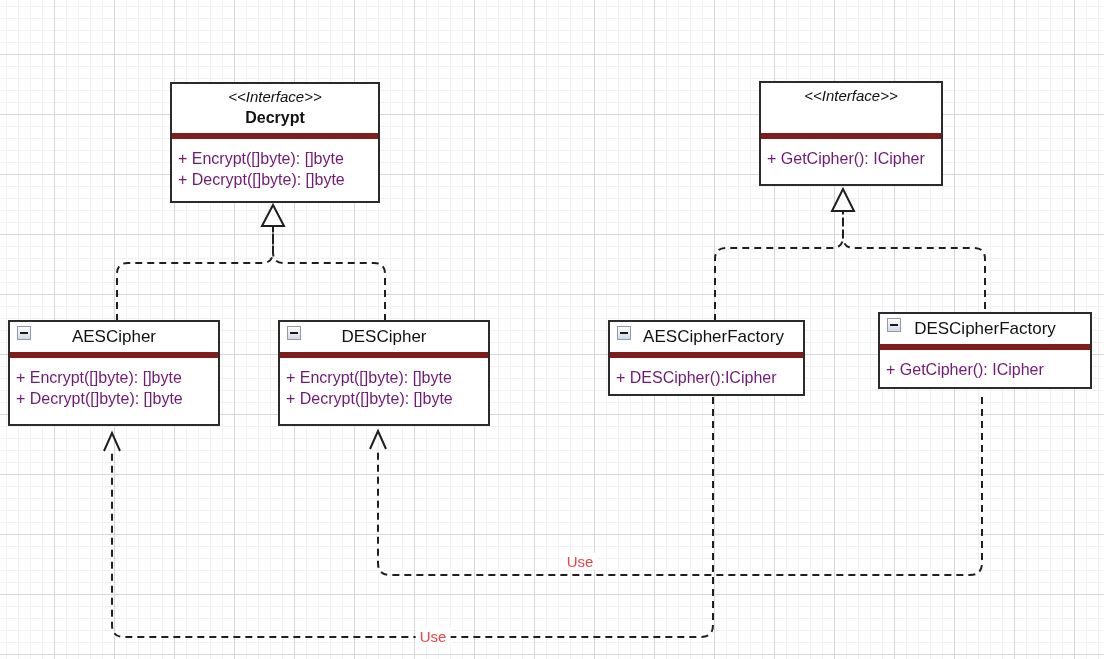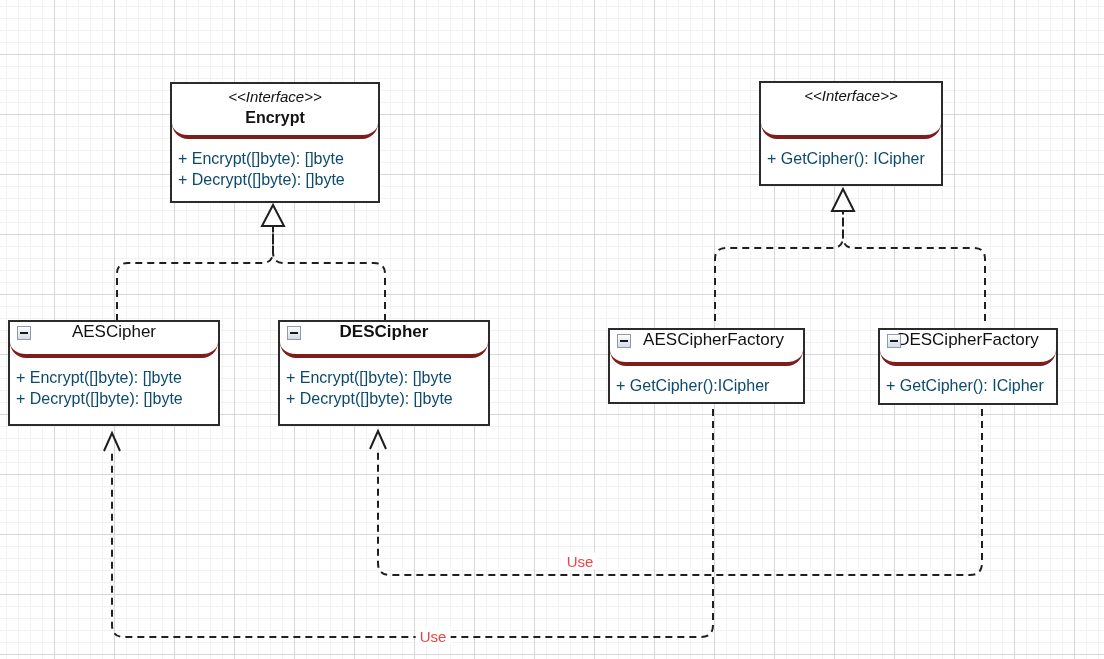--- a/index.html
+++ b/index.html
@@ -29,33 +29,32 @@
 
   .uml-box {
     position: absolute;
     background: #ffffff;
     border: 2px solid #2b2b2b;
     z-index: 2;
   }
 
   .uml-header {
     position: relative;
-    border-bottom: 4px solid #7f1d1d;
+    border-bottom: 6px solid #7f1d1d;
     text-align: center;
     color: #111;
-    border-radius: 16px;
   }
 
   .iface-header { padding-top: 3px; }
   .iface-stereotype { font-style: italic; font-size: 15px; line-height: 20px; }
   .iface-name { font-weight: bold; font-size: 16px; line-height: 21px; }
 
   .class-header {
     display: flex;
-    align-items: flex-start;
+    align-items: center;
     justify-content: center;
     font-size: 17px;
     color: #111;
   }
 
   .collapse-icon {
     position: absolute;
     left: 7px; top: 4px;
     width: 14px; height: 14px;
     border: 1px solid #8e9baf;
@@ -66,21 +65,21 @@
   }
   .collapse-icon .minus-bar {
     width: 8px; height: 2px;
     background: #1a1a1a;
   }
 
   .uml-body {
     padding: 9px 5px 0 6px;
     font-size: 16px;
     line-height: 21px;
-    color: #0c4a6e;
+    color: #701a75;
     white-space: nowrap;
     overflow: hidden;
   }
 
   .edge-label {
     position: absolute;
     z-index: 3;
     transform: translate(-50%, -50%);
     background: #ffffff;
     padding: 0 4px;
@@ -114,21 +113,21 @@
 
     <g>
       <path d="M982,397 V563 Q982,575 970,575 H390 Q378,575 378,563 V449" fill="none" stroke-width="2" stroke-dasharray="7,5" stroke="#1f1f1f"></path>
       <polyline points="370,449 378,431 386,449" fill="none" stroke-width="2" stroke="#1f1f1f"></polyline>
     </g>
   </svg>
 
   <div class="uml-box" style="left:170px; top:82px; width:210px; height:121px;">
     <div class="uml-header iface-header" style="height:55px;">
       <div class="iface-stereotype">&lt;&lt;Interface&gt;&gt;</div>
-      <div class="iface-name">Encrypt</div>
+      <div class="iface-name">Decrypt</div>
     </div>
     <div class="uml-body">
       <div>+ Encrypt([]byte): []byte</div>
       <div>+ Decrypt([]byte): []byte</div>
     </div>
   </div>
 
   <div class="uml-box" style="left:759px; top:81px; width:184px; height:105px;">
     <div class="uml-header iface-header" style="height:56px;">
       <div class="iface-stereotype">&lt;&lt;Interface&gt;&gt;</div>
@@ -145,45 +144,45 @@
         </span>
       <span>AESCipher</span>
     </div>
     <div class="uml-body">
       <div>+ Encrypt([]byte): []byte</div>
       <div>+ Decrypt([]byte): []byte</div>
     </div>
   </div>
 
   <div class="uml-box" style="left:278px; top:320px; width:212px; height:106px;">
-    <div class="uml-header class-header" style="height:36px;font-weight:bold;">
+    <div class="uml-header class-header" style="height:36px;">
       <span class="collapse-icon">
           <span class="minus-bar"></span>
         </span>
       <span>DESCipher</span>
     </div>
     <div class="uml-body">
       <div>+ Encrypt([]byte): []byte</div>
       <div>+ Decrypt([]byte): []byte</div>
     </div>
   </div>
 
-  <div class="uml-box" style="left:608px; top:328px; width:197px; height:76px;">
+  <div class="uml-box" style="left:608px; top:320px; width:197px; height:76px;">
     <div class="uml-header class-header" style="height:36px; padding-left:14px;">
       <span class="collapse-icon">
           <span class="minus-bar"></span>
         </span>
       <span>AESCipherFactory</span>
     </div>
     <div class="uml-body">
-      <div>+ GetCipher():ICipher</div>
+      <div>+ DESCipher():ICipher</div>
     </div>
   </div>
 
-  <div class="uml-box" style="left:878px; top:328px; width:180px; height:77px;">
+  <div class="uml-box" style="left:878px; top:312px; width:214px; height:77px;">
     <div class="uml-header class-header" style="height:36px;">
       <span class="collapse-icon">
           <span class="minus-bar"></span>
         </span>
       <span>DESCipherFactory</span>
     </div>
     <div class="uml-body">
       <div>+ GetCipher(): ICipher</div>
     </div>
   </div>

